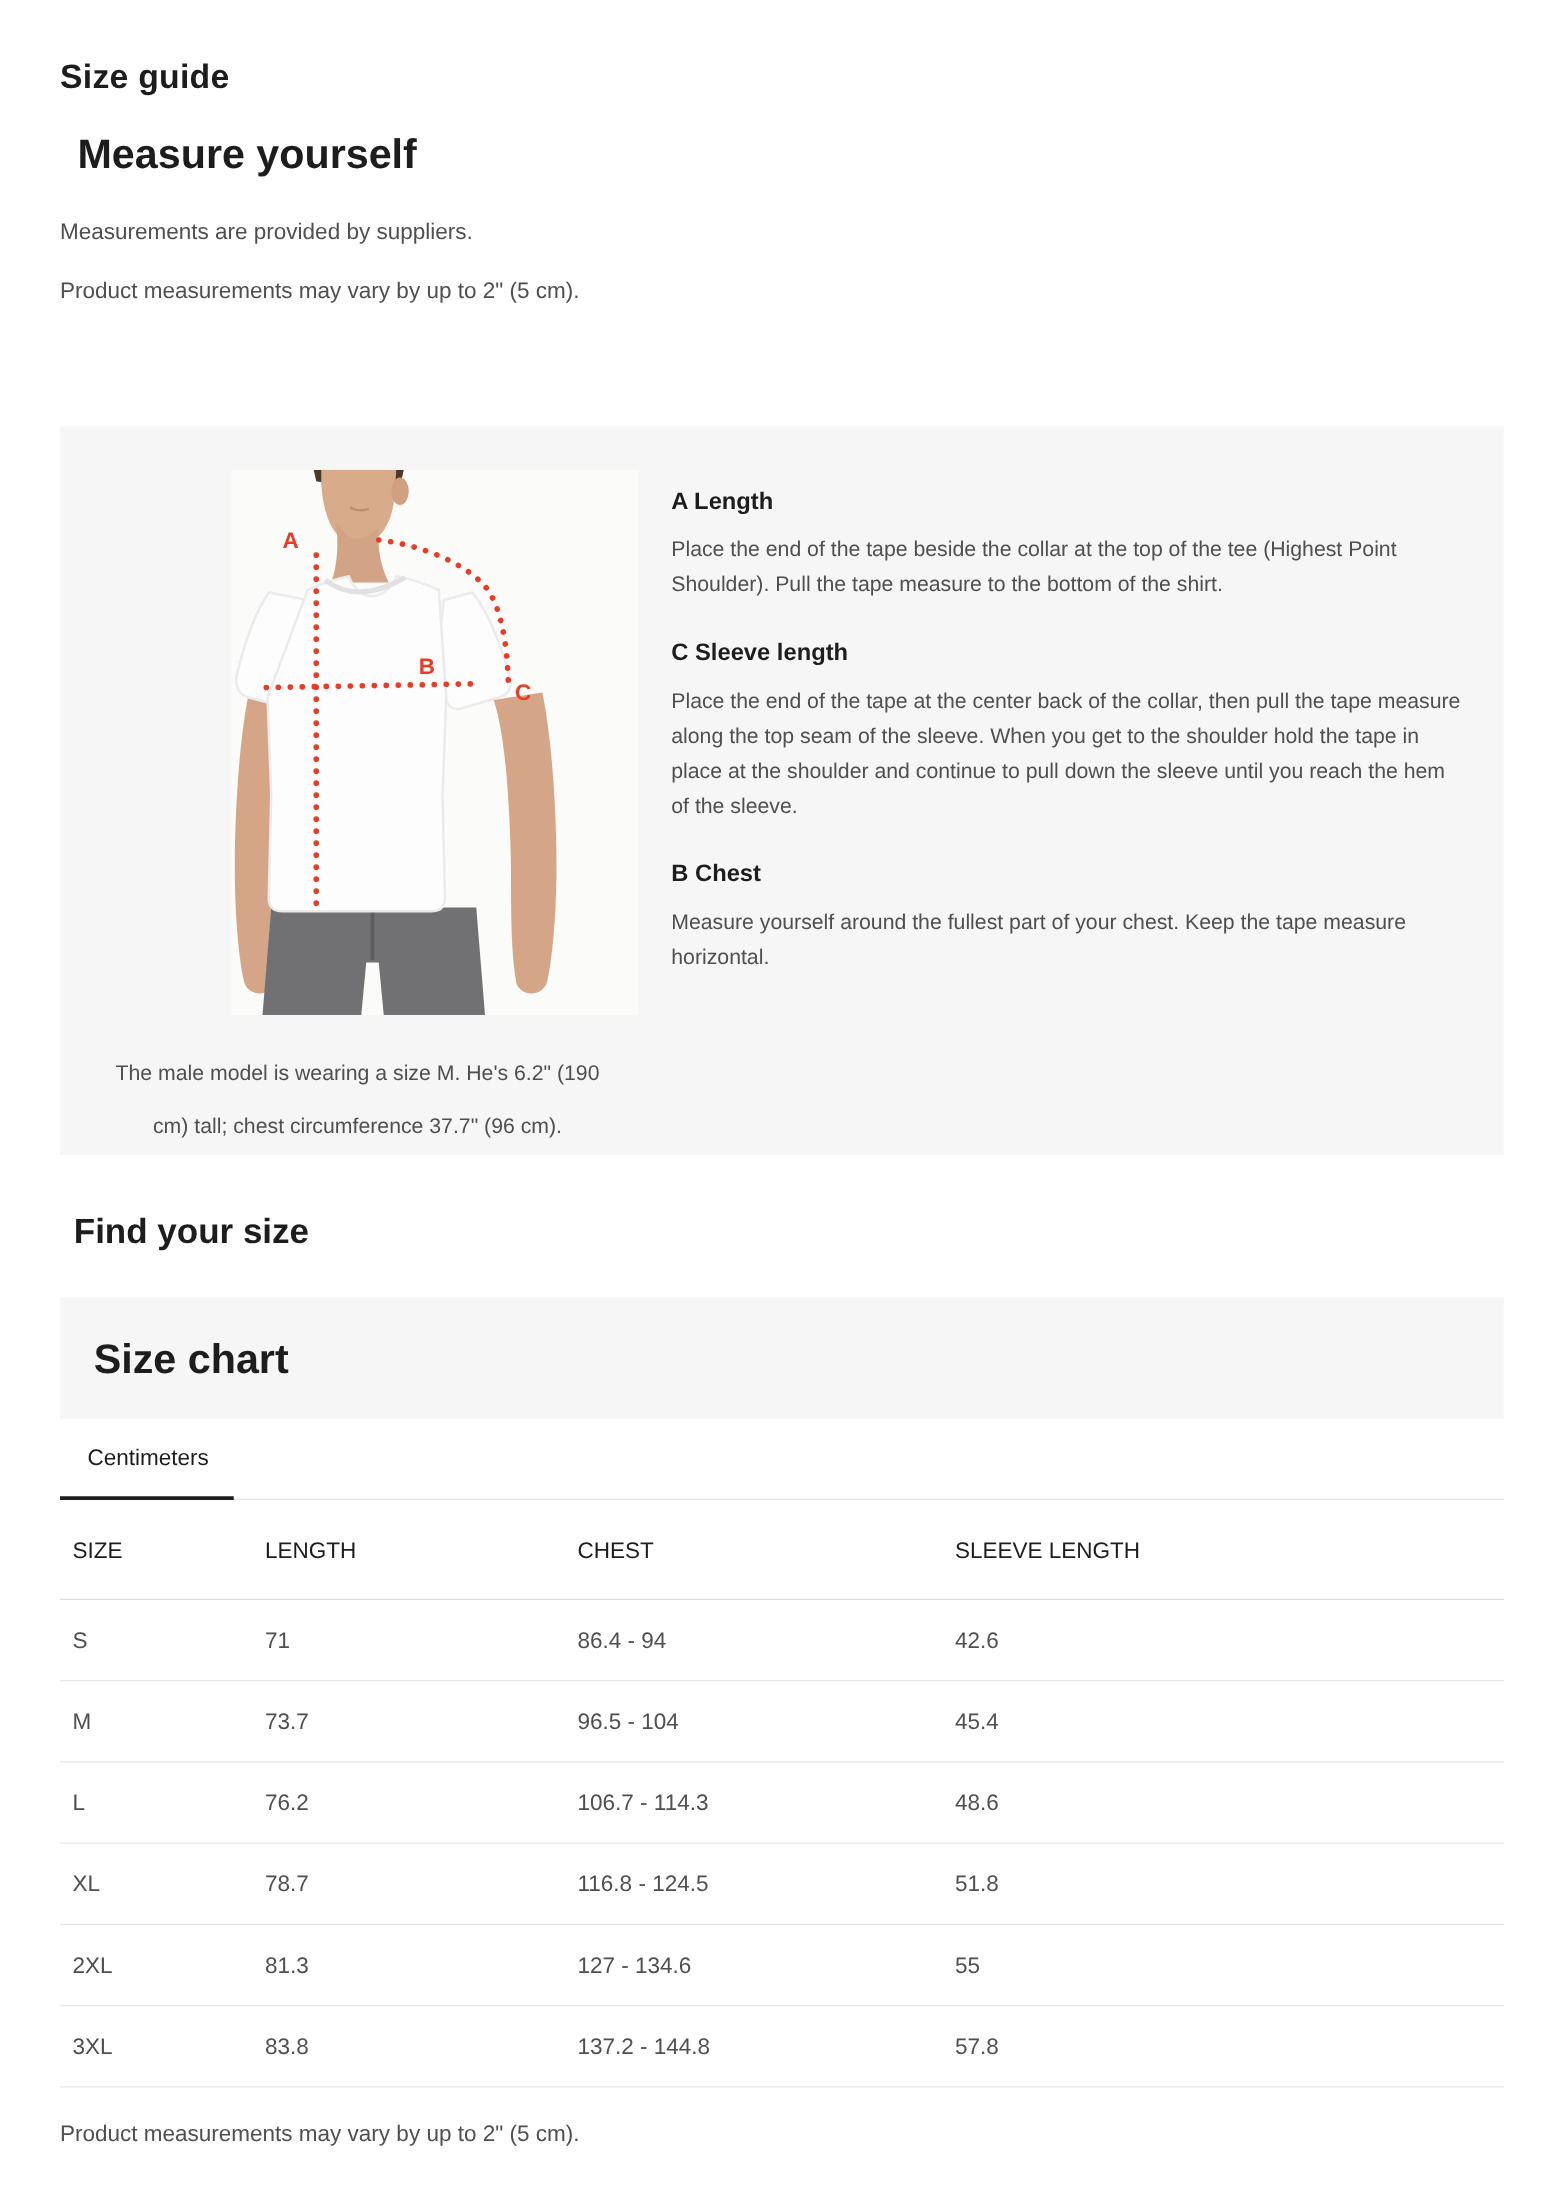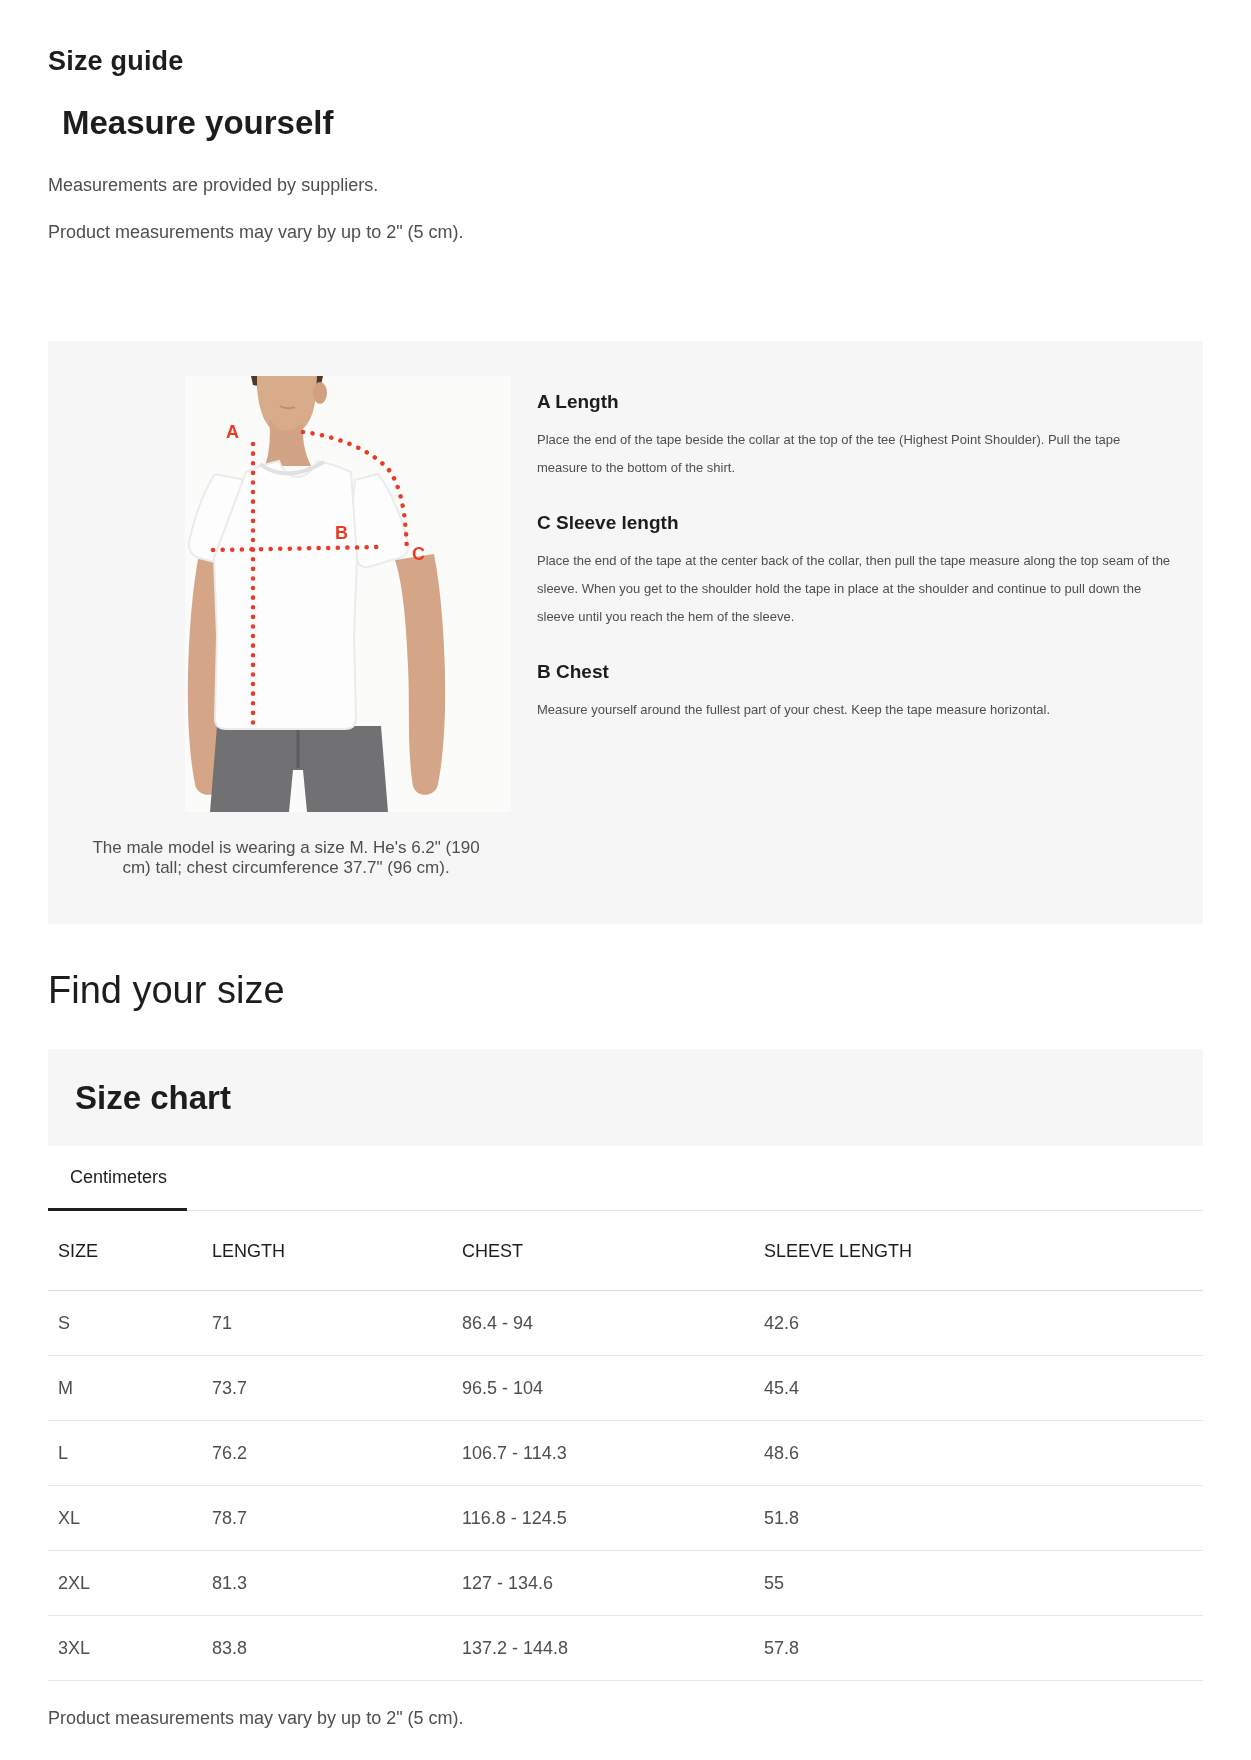--- a/index.html
+++ b/index.html
@@ -44,35 +44,35 @@
   .panel-left{width:489px;flex:none;}
   .photo{
     width:326px;height:436px;
     margin:35px 0 0 137px;
     display:block;
   }
   .model-caption{
     width:420px;
     margin:26px 0 0 28px;
     text-align:center;
-    font-size:17px;line-height:20px;color:var(--text-gray);
+    font-size:17px;line-height:42px;color:var(--text-gray);
   }
   .panel-right{flex:1;padding:50px 30px 0 0;}
   .instruction-block h3{
     margin:30px 0 13px;font-size:19px;font-weight:700;color:var(--text-dark);
   }
   .instruction-block:first-child h3{margin-top:0;}
   .instruction-block p{
-    margin:0;font-size:13px;line-height:28px;color:var(--text-gray);
+    margin:0;font-size:17px;line-height:28px;color:var(--text-gray);
     max-width:640px;
   }
 
   
   .find-heading{
-    margin:45px 0 0;font-size:38px;font-weight:400;color:var(--text-dark);
+    margin:45px 11px 0;font-size:28px;font-weight:700;color:var(--text-dark);
   }
   .size-chart-header{
     margin-top:37px;height:97px;background:var(--panel-bg);
     display:flex;align-items:center;padding-left:27px;
   }
   .size-chart-title{font-size:33px;font-weight:700;color:var(--text-dark);margin:0;}
 
   .tabs{
     display:flex;align-items:flex-end;
     border-bottom:1px solid #e3e3e3;

